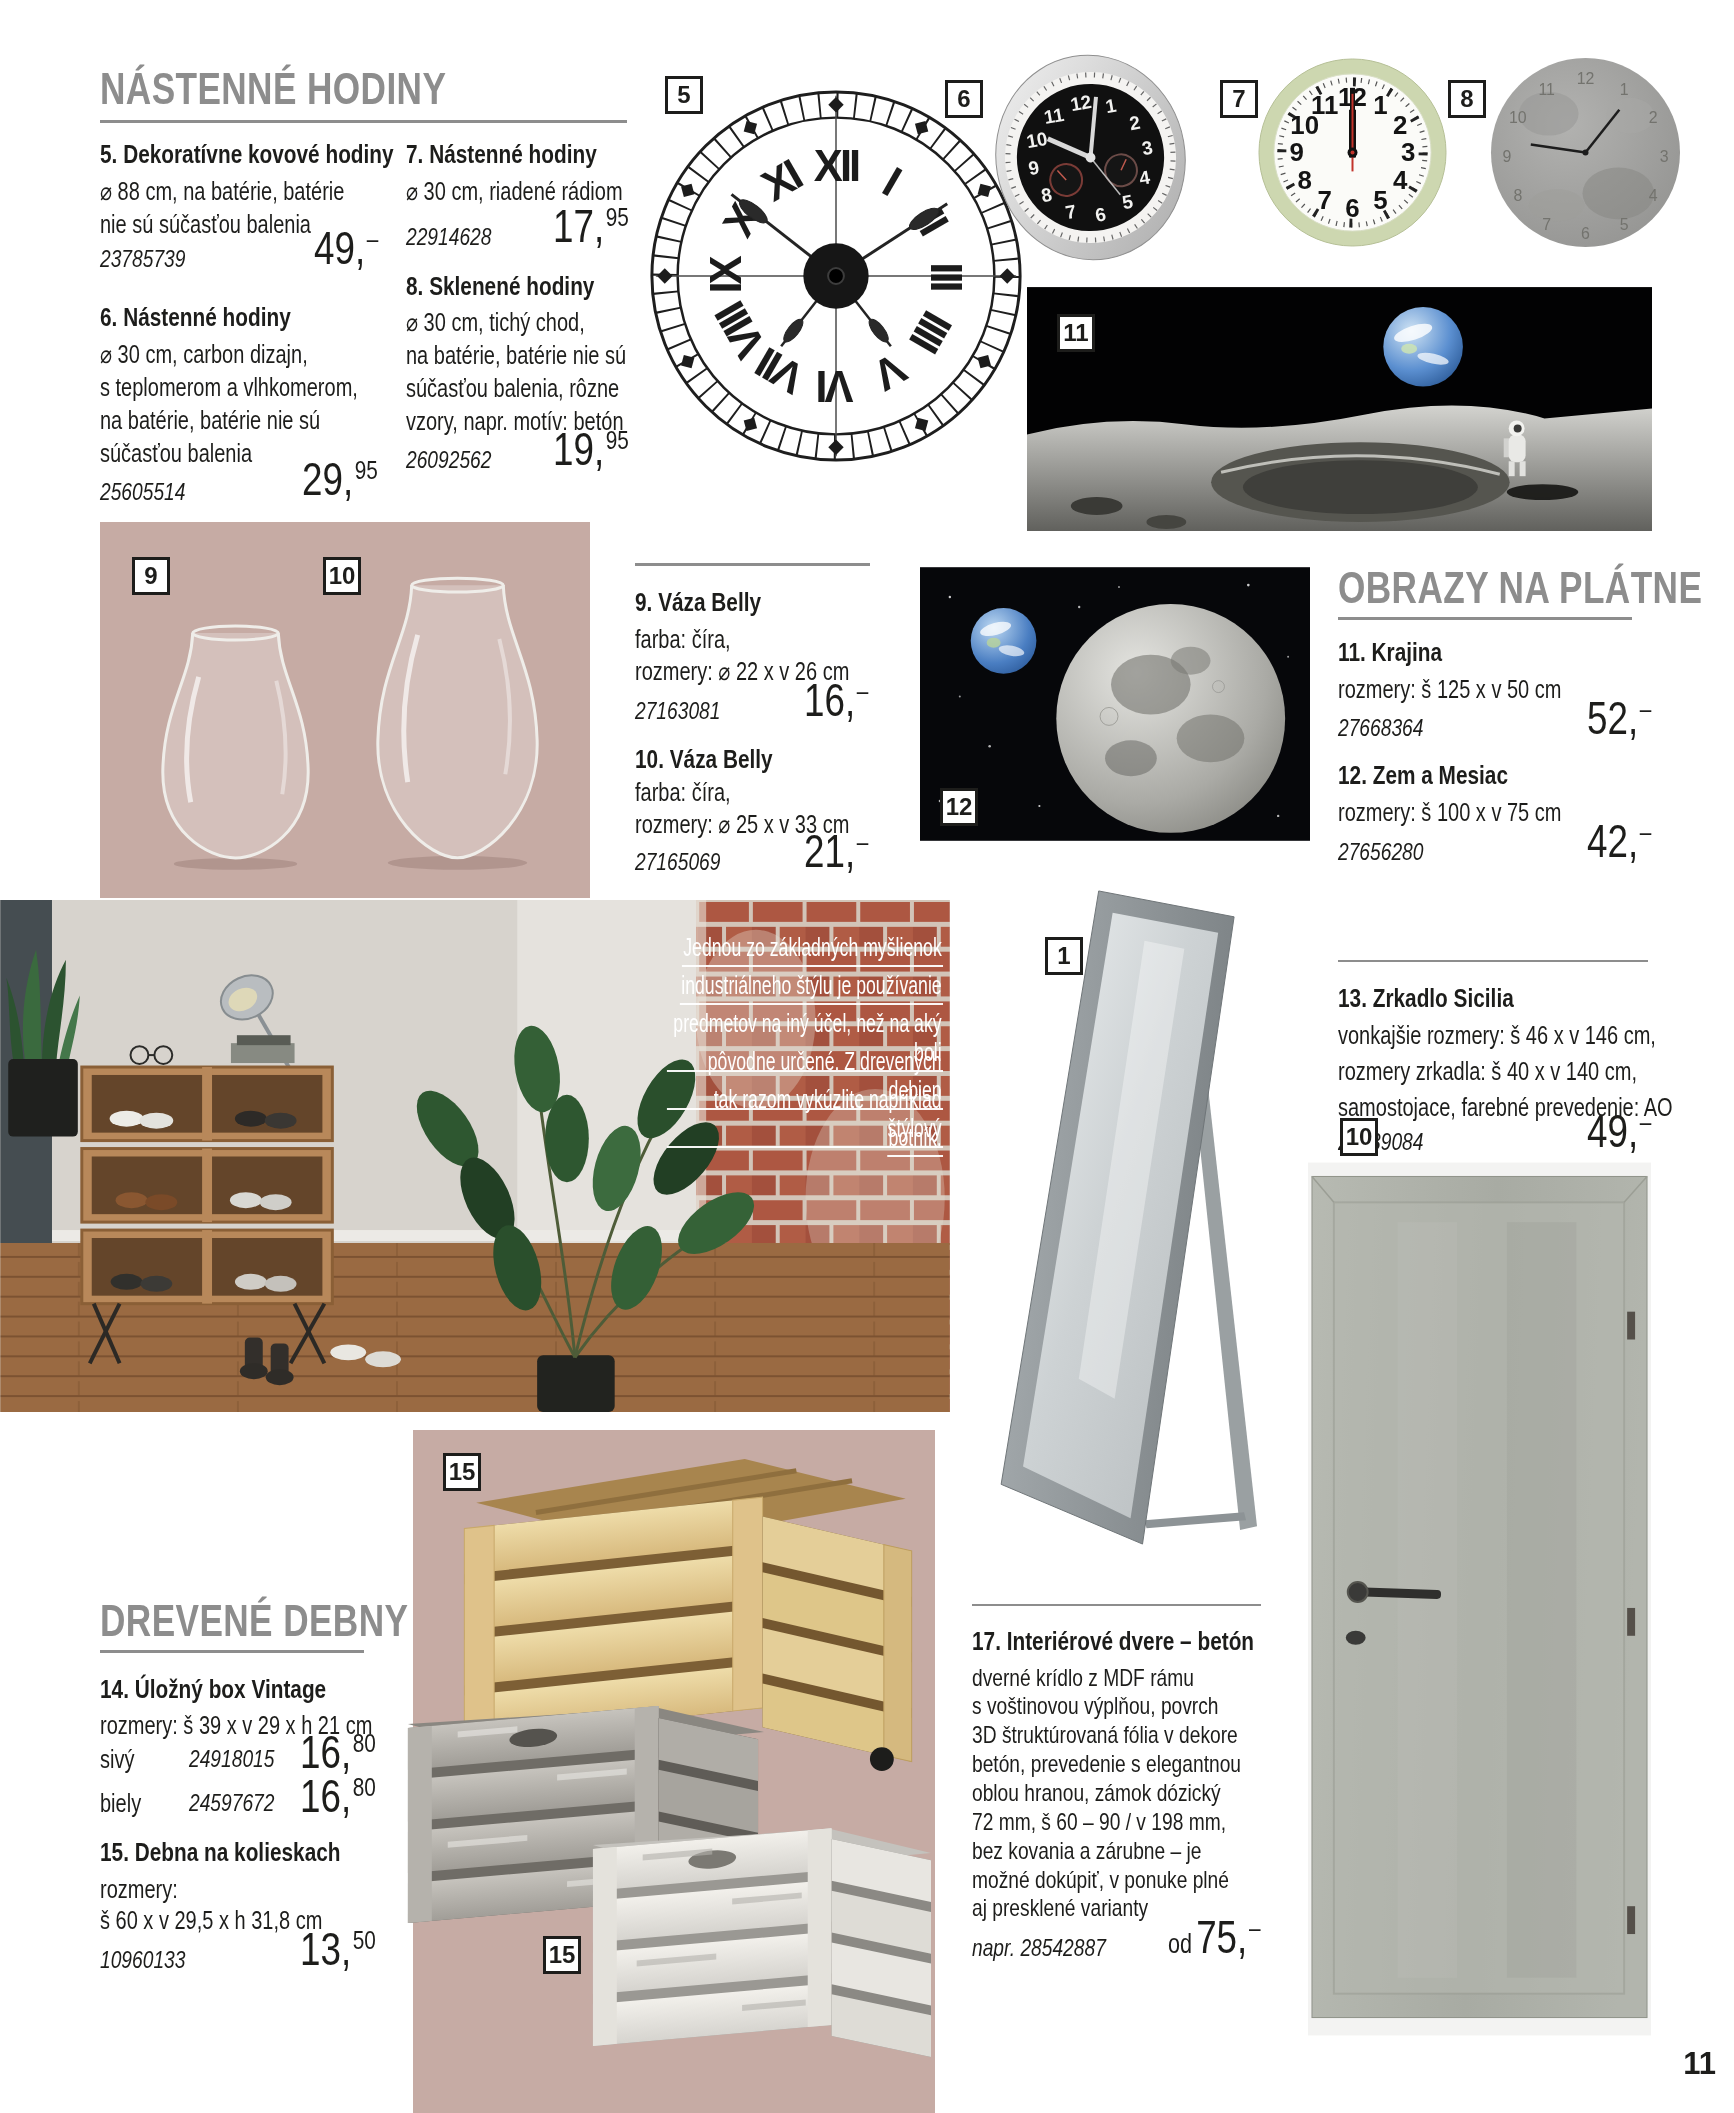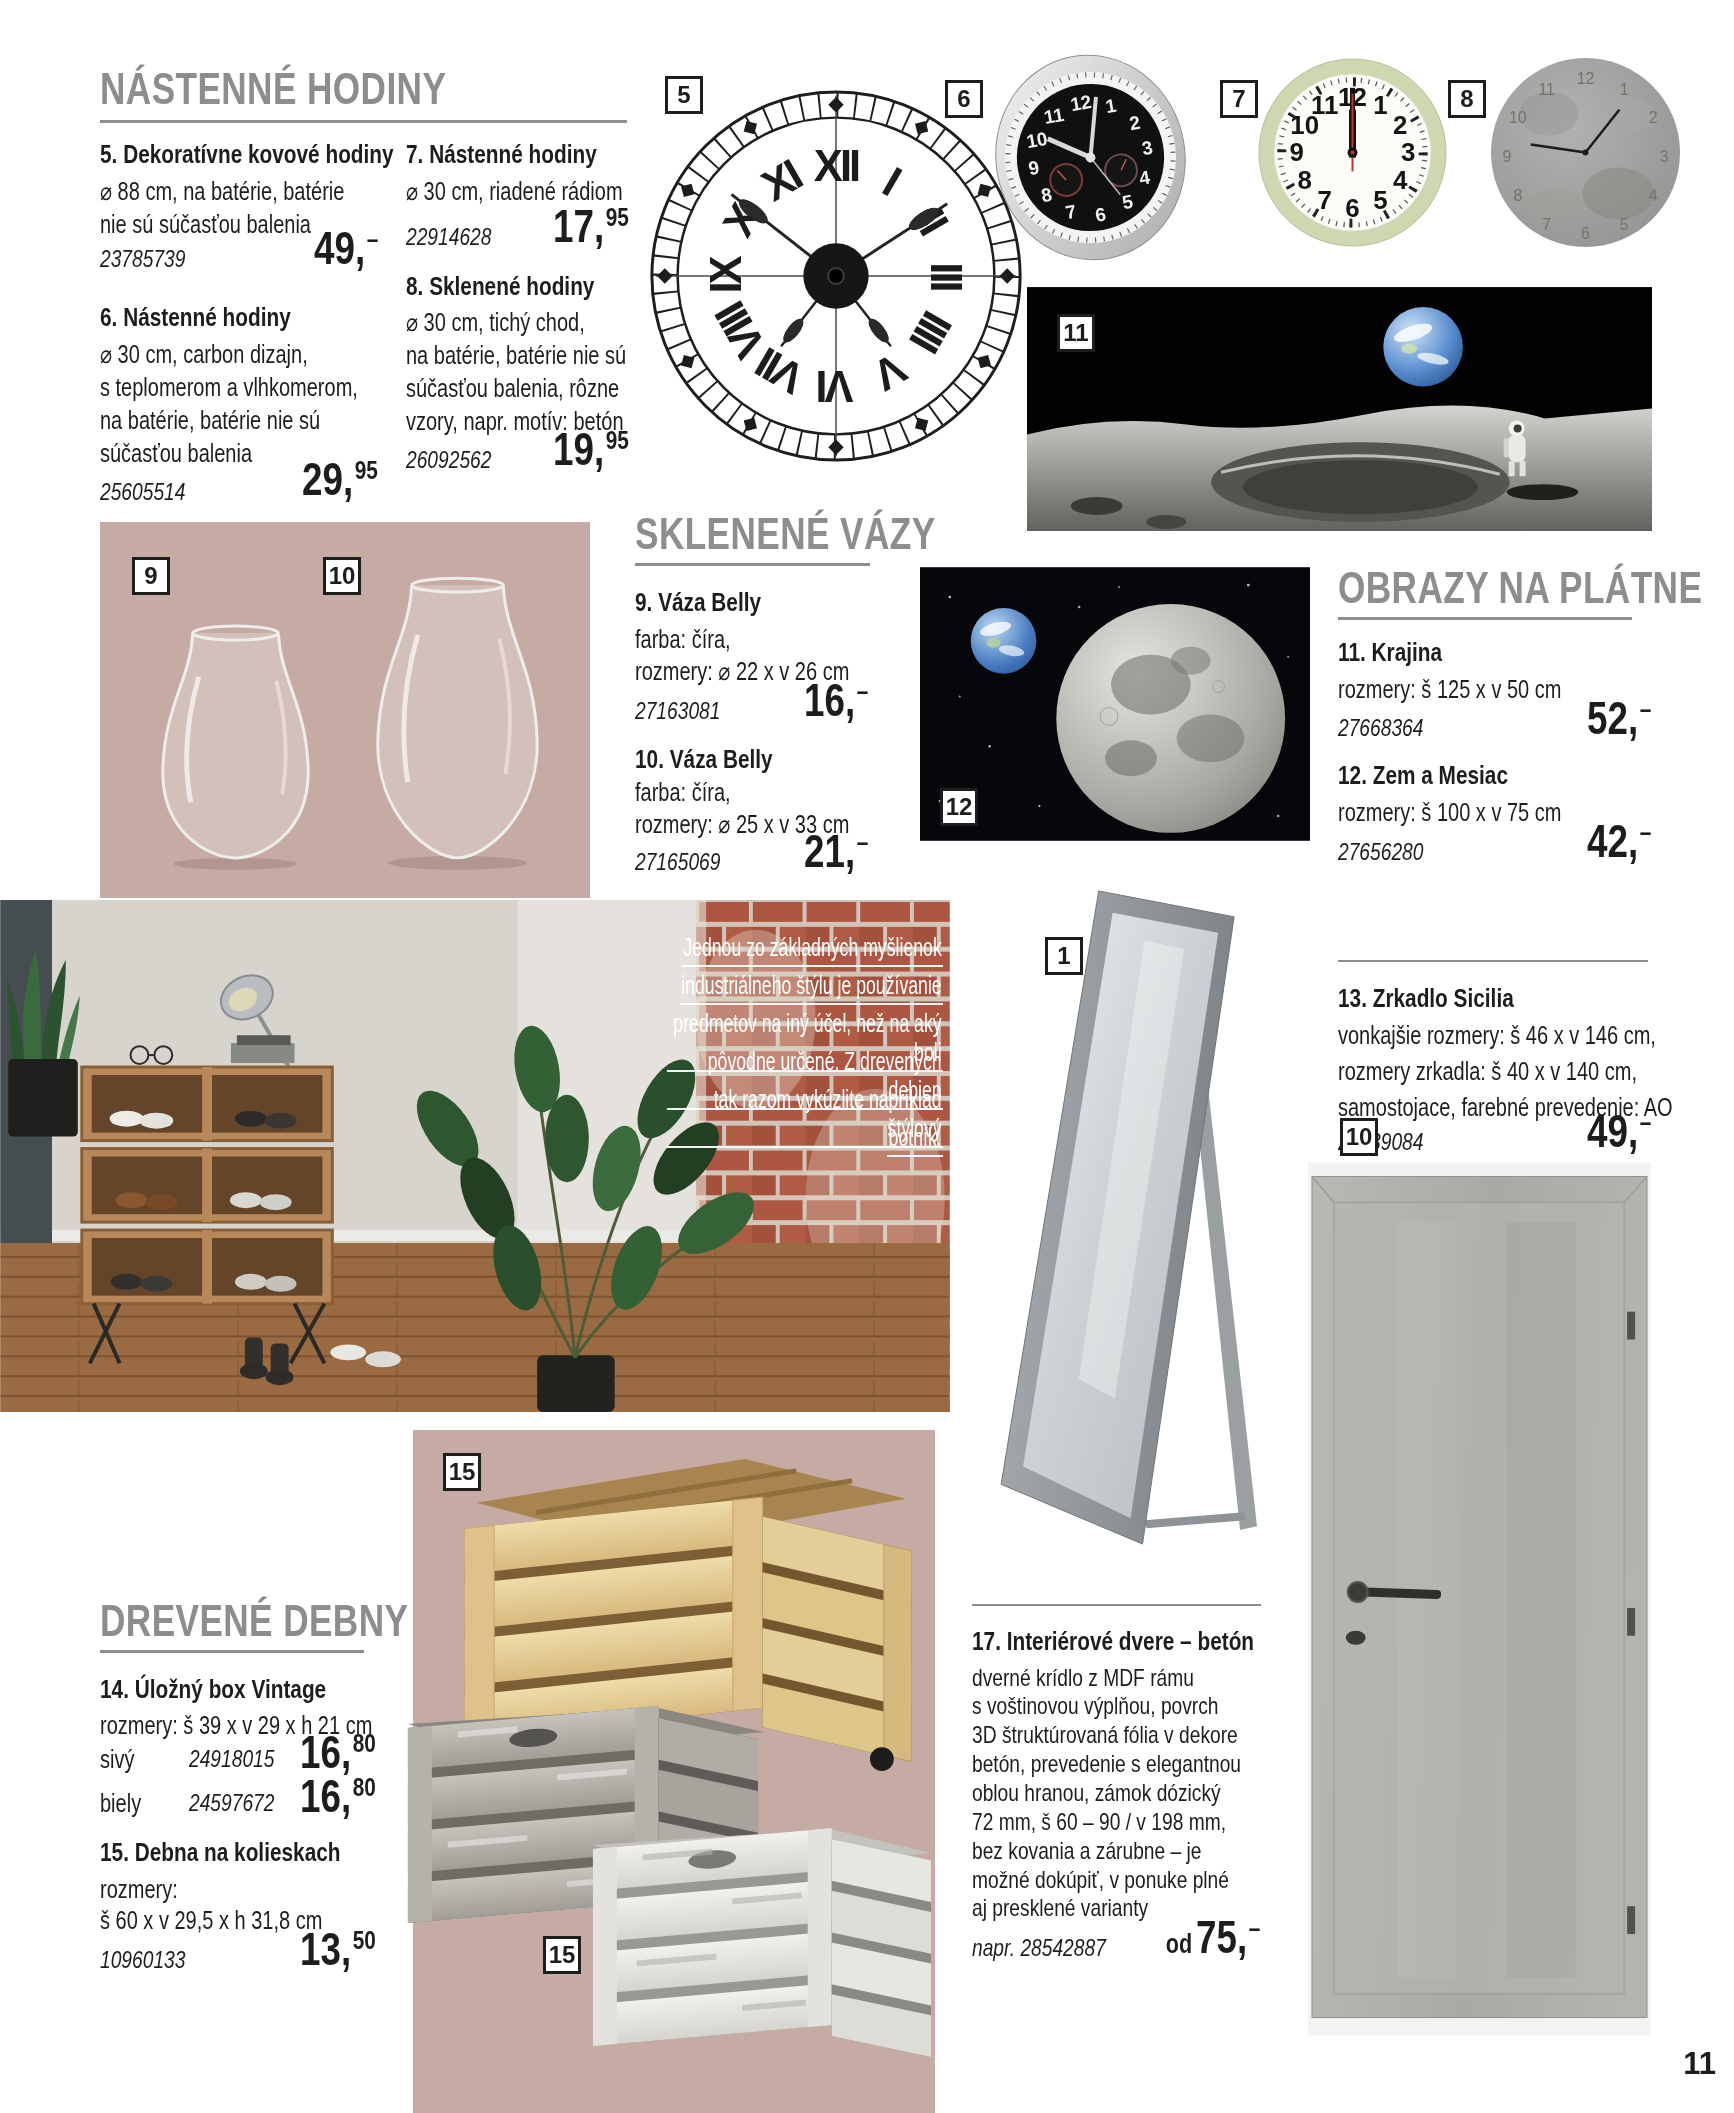--- a/index.html
+++ b/index.html
@@ -8,21 +8,21 @@
   .t{position:absolute;white-space:nowrap}
   .sx{display:inline-block;transform:scaleX(.8);transform-origin:0 0}
   .sxr{display:inline-block;transform:scaleX(.8);transform-origin:100% 0}
   .h1{font-size:44px;font-weight:bold;color:#8d8d8d;letter-spacing:0.5px}
   .rule{position:absolute;height:3px;background:#8d8d8d}
   .rule2{position:absolute;height:2px;background:#8d8d8d}
   .pt{font-size:26px;font-weight:bold}
   .pd{font-size:25px;line-height:33px}
   .pdd{font-size:24px}
   .sku{font-size:24px;font-style:italic}
-  .pr{position:absolute;font-size:46px;font-weight:bold;line-height:1}
+  .pr{position:absolute;font-size:46px;font-weight:normal;line-height:1}
   .pr .sup{font-size:26px;position:relative;top:-16px;margin-left:2px}
   .pr .od{font-size:27px;margin-right:5px}
   .badge{position:absolute;width:32px;height:32px;background:#fff;border:3px solid #1d1d1b;
          display:flex;align-items:center;justify-content:center;font-size:24px;font-weight:bold;z-index:6}
   .imgbox{position:absolute}
   .imgbox svg{display:block;width:100%;height:100%}
   .pink{position:absolute;background:#c6aba4}
   .q{position:absolute;left:537px;top:933px;width:406px;text-align:right;z-index:4}
   .q div{height:38px}
   .q span{display:inline-block;transform:scaleX(.68);transform-origin:100% 0;font-size:26px;color:#fff;
@@ -356,21 +356,20 @@
   <div class="imgbox" style="left:350px;top:571px;width:215px;height:299px">
     <svg viewBox="0 0 216 300">
       <ellipse cx="108" cy="293" rx="70" ry="7" fill="#8a6e68" opacity=".35"></ellipse>
       <path d="M62,14 C60,66 30,96 28,170 C26,244 80,288 108,288 C136,288 190,244 188,170 C186,96 156,66 154,14" fill="rgba(255,255,255,.25)" stroke="#efede9" stroke-width="3"></path>
       <ellipse cx="108" cy="14" rx="46" ry="7" fill="none" stroke="#efede9" stroke-width="3"></ellipse>
       <path d="M68,64 C54,112 50,160 58,212" fill="none" stroke="rgba(255,255,255,.65)" stroke-width="5"></path>
       <path d="M150,68 C162,114 164,158 156,204" fill="none" stroke="rgba(255,255,255,.4)" stroke-width="4"></path>
     </svg>
   </div>
 
-  <div class="t h1" style="left:635px;top:509px"><span class="sx">SKLENENÉ VÁZY</span></div>
   <div class="rule" style="left:635px;top:563px;width:235px"></div>
 
   <div class="t pt" style="left:635px;top:587px"><span class="sx">9. Váza Belly</span></div>
   <div class="t pd" style="left:635px;top:623px"><span class="sx">farba: číra,</span></div>
   <div class="t pd" style="left:635px;top:655px"><span class="sx">rozmery: ⌀ 22 x v 26 cm</span></div>
   <div class="t sku" style="left:635px;top:697px"><span class="sx">27163081</span></div>
   <div class="pr" style="right:866px;top:677px"><span class="sxr"><span>16,</span><span class="sup">–</span></span></div>
 
   <div class="t pt" style="left:635px;top:744px"><span class="sx">10. Váza Belly</span></div>
   <div class="t pd" style="left:635px;top:776px"><span class="sx">farba: číra,</span></div>

